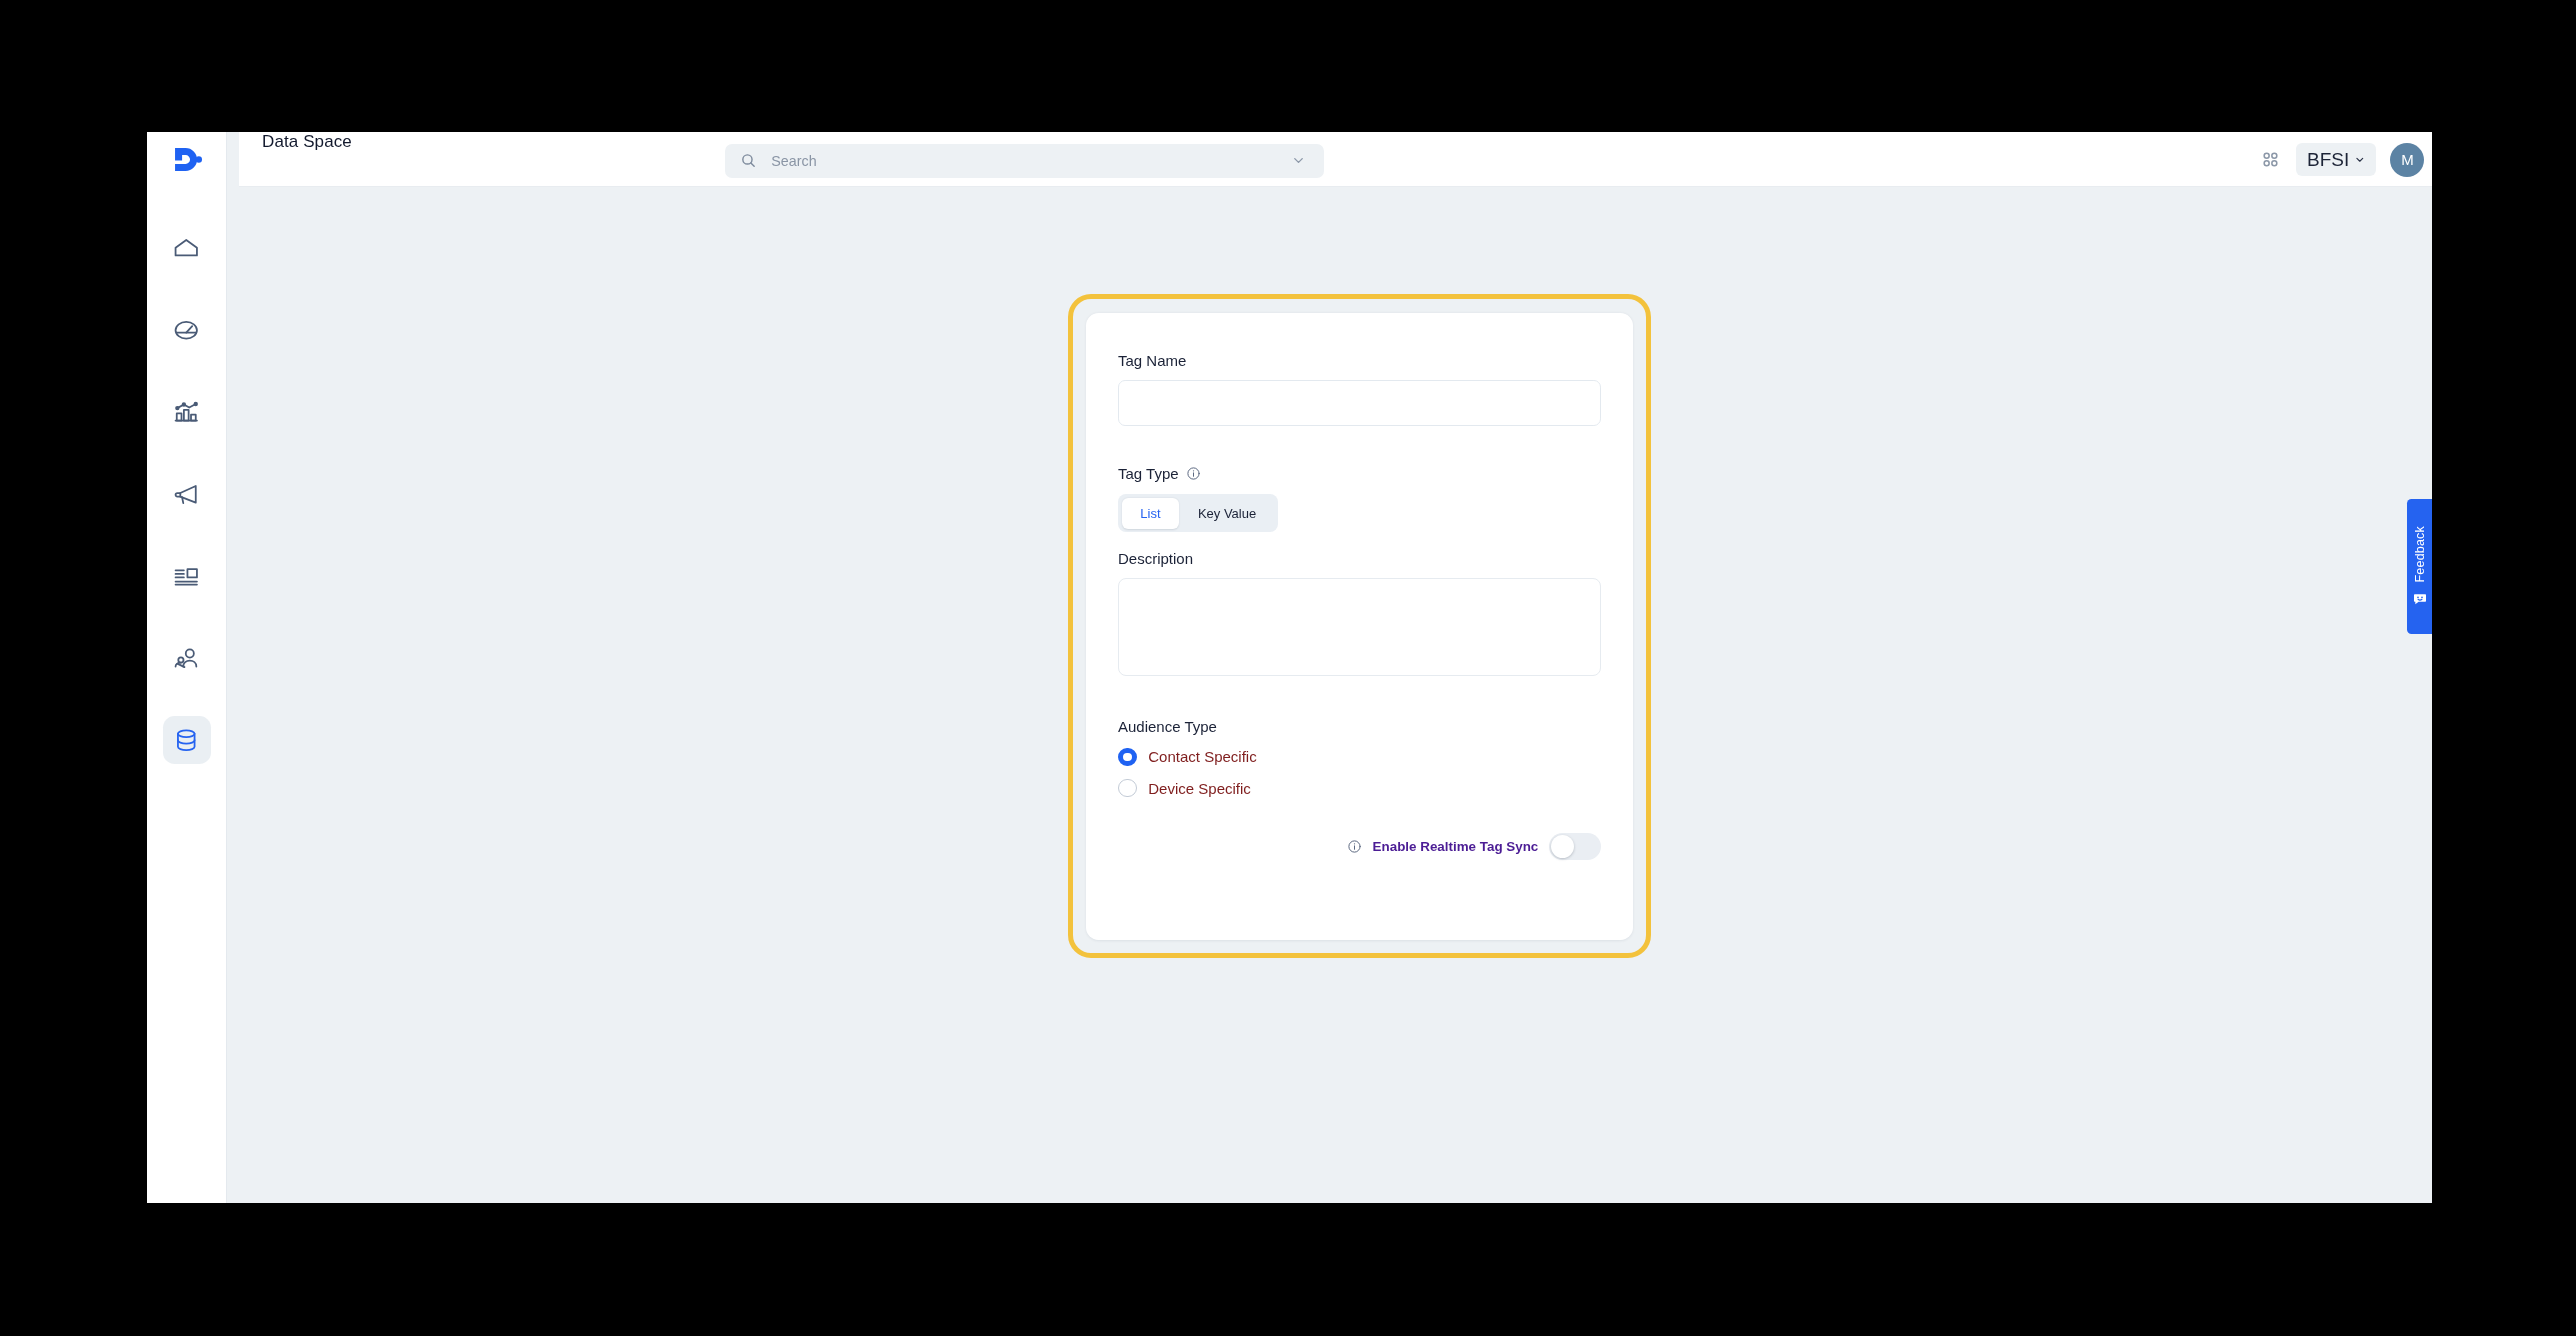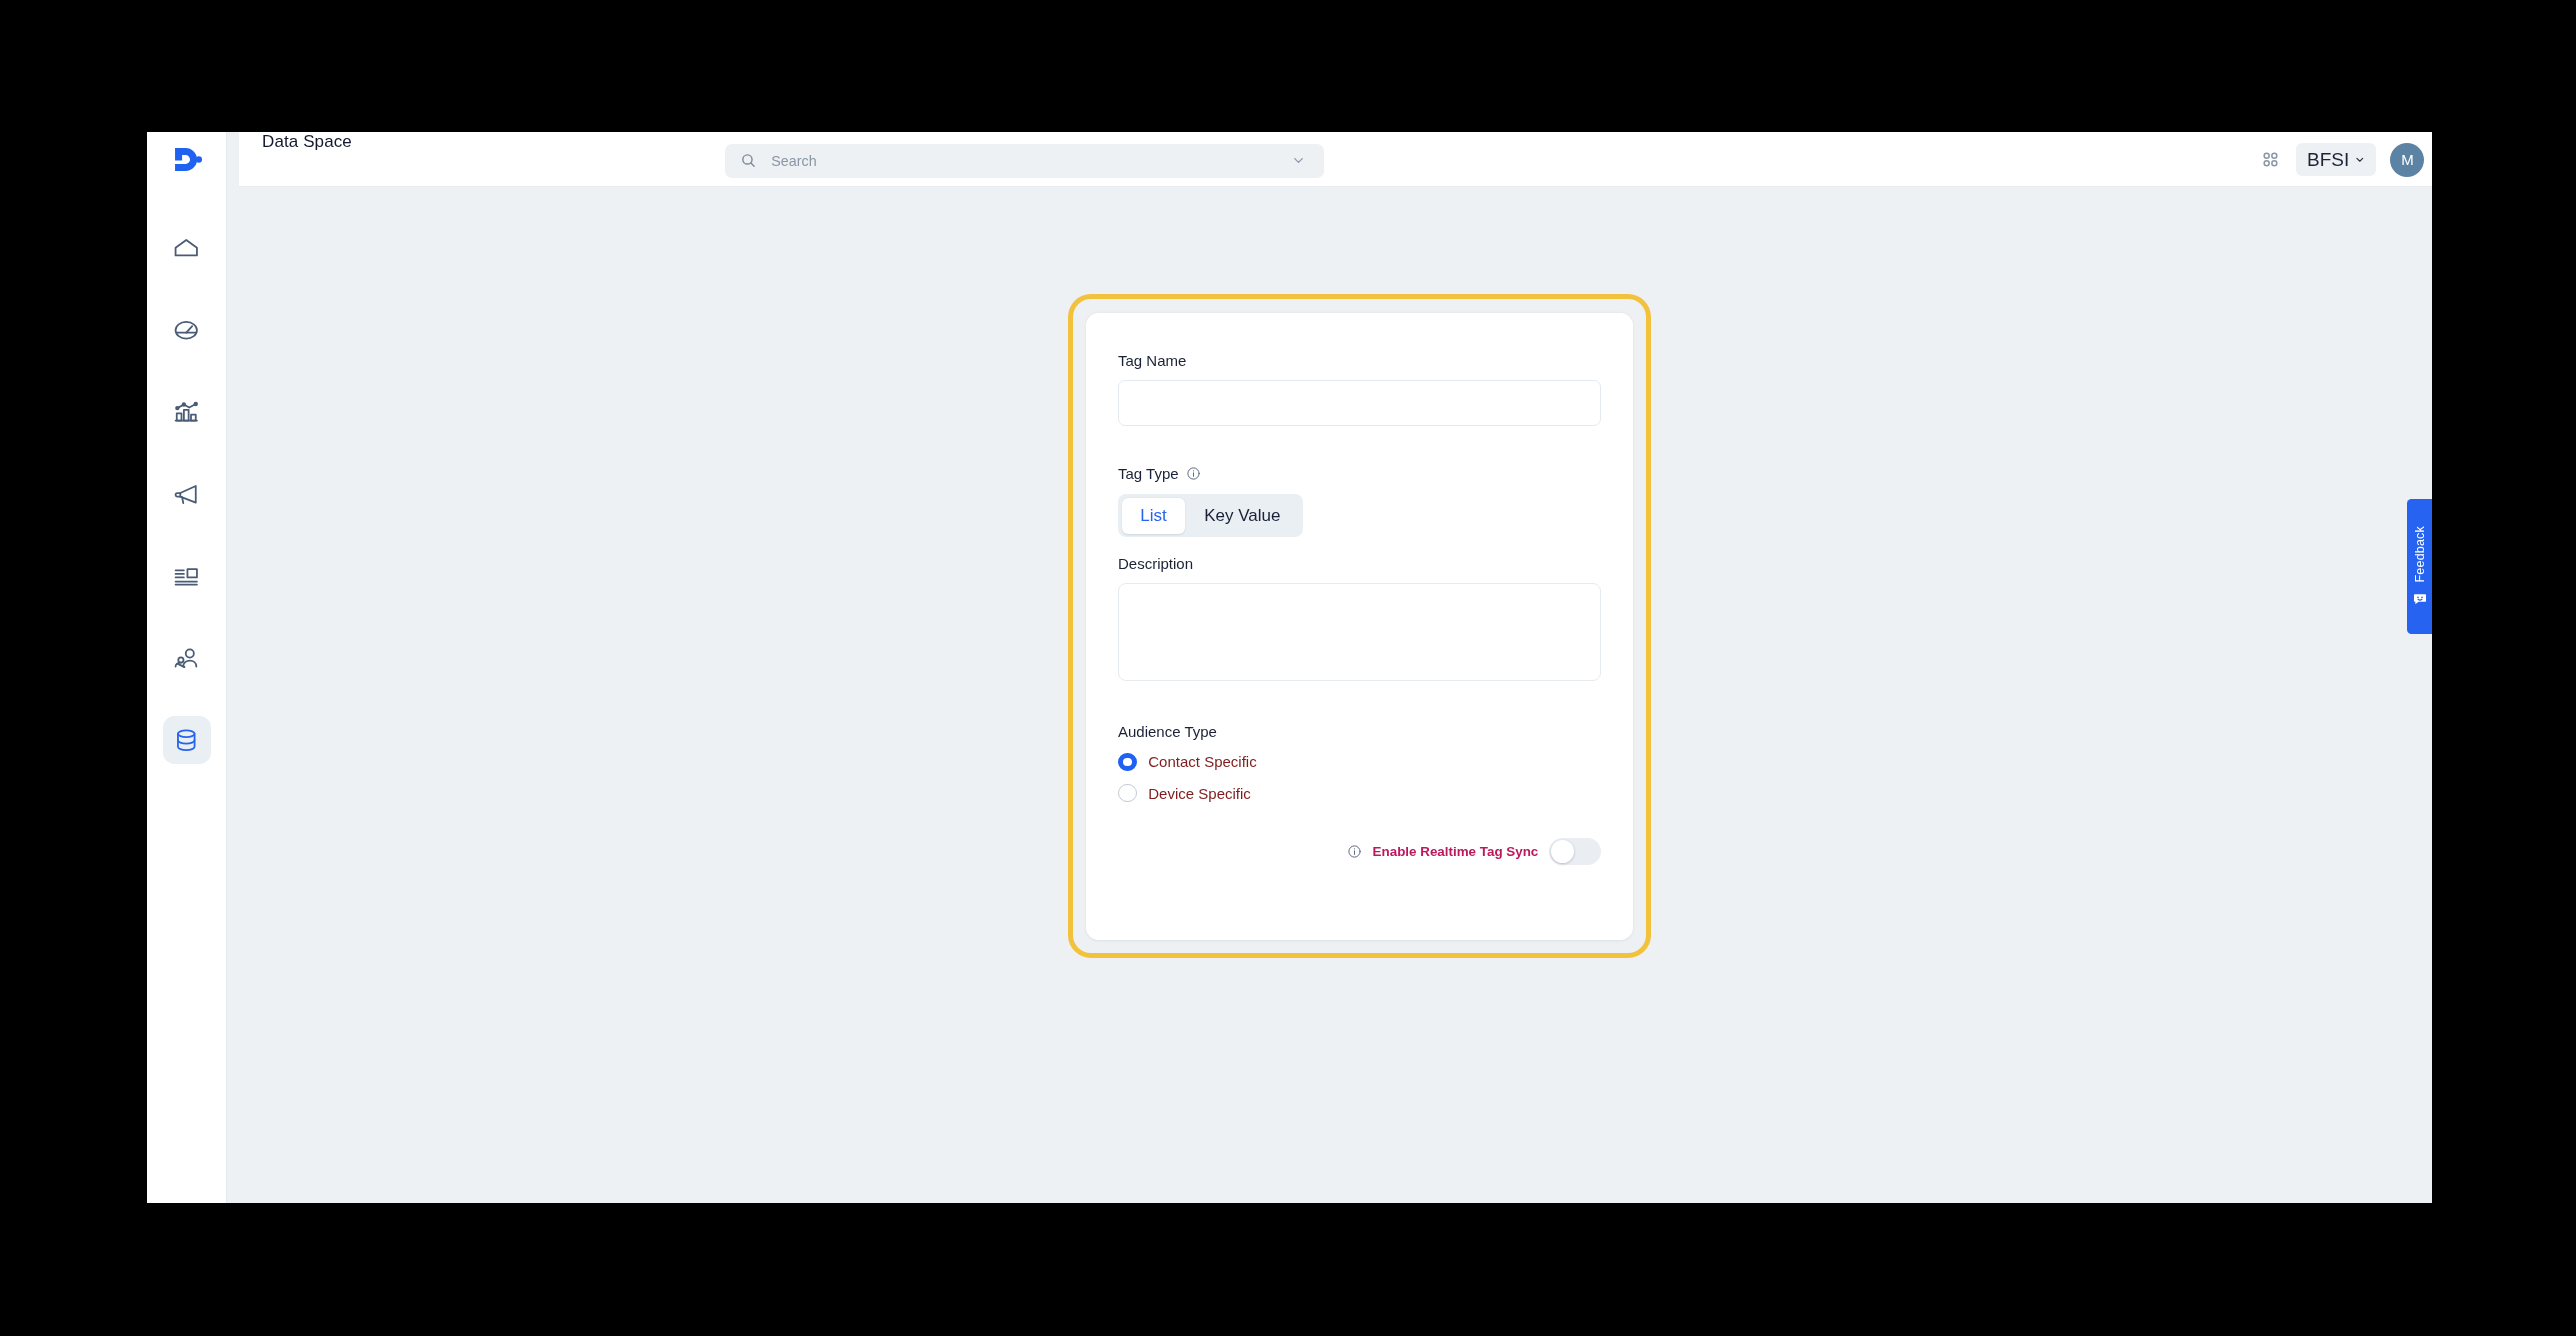--- a/index.html
+++ b/index.html
@@ -179,21 +179,21 @@
   #tag-type-label { margin-top: 39px; }
 
   #segmented {
     margin-top: 12.5px;
     display: inline-flex;
     background: #eaeff4;
     border-radius: 8px;
     padding: 3.6px;
   }
   .seg-btn {
-    font-family: inherit; font-size: 17px;
+    font-family: inherit; font-size: 13px;
     border: none; background: transparent;
     padding: 8px 18.7px; border-radius: 6.2px;
     color: #1b2237; cursor: pointer;
   }
   .seg-btn.active {
     background: #ffffff; color: #2563f0;
     box-shadow: 0 0.9px 1.8px rgba(20,30,50,.12);
   }
 
   #description-label { margin-top: 18px; }
@@ -224,21 +224,21 @@
     border: 5.3px solid #1f62f2;
   }
   .radio-label { font-size: 15px; color: #7f1d1d; }
 
   #sync-row {
     margin-top: 36px;
     display: flex; align-items: center; justify-content: flex-end;
     gap: 10.7px;
   }
   #sync-label {
-    font-size: 13.4px; font-weight: bold; color: #be185d;
+    font-size: 13.4px; font-weight: bold; color: #4c1d95;
     cursor: pointer;
   }
   #sync-toggle {
     width: 52px; height: 27px; border-radius: 13.4px;
     background: #eaeef3;
     position: relative; cursor: pointer; flex: none;
   }
   #sync-toggle .knob {
     position: absolute; left: 1.8px; top: 1.8px;
     width: 23px; height: 23px; border-radius: 50%;

